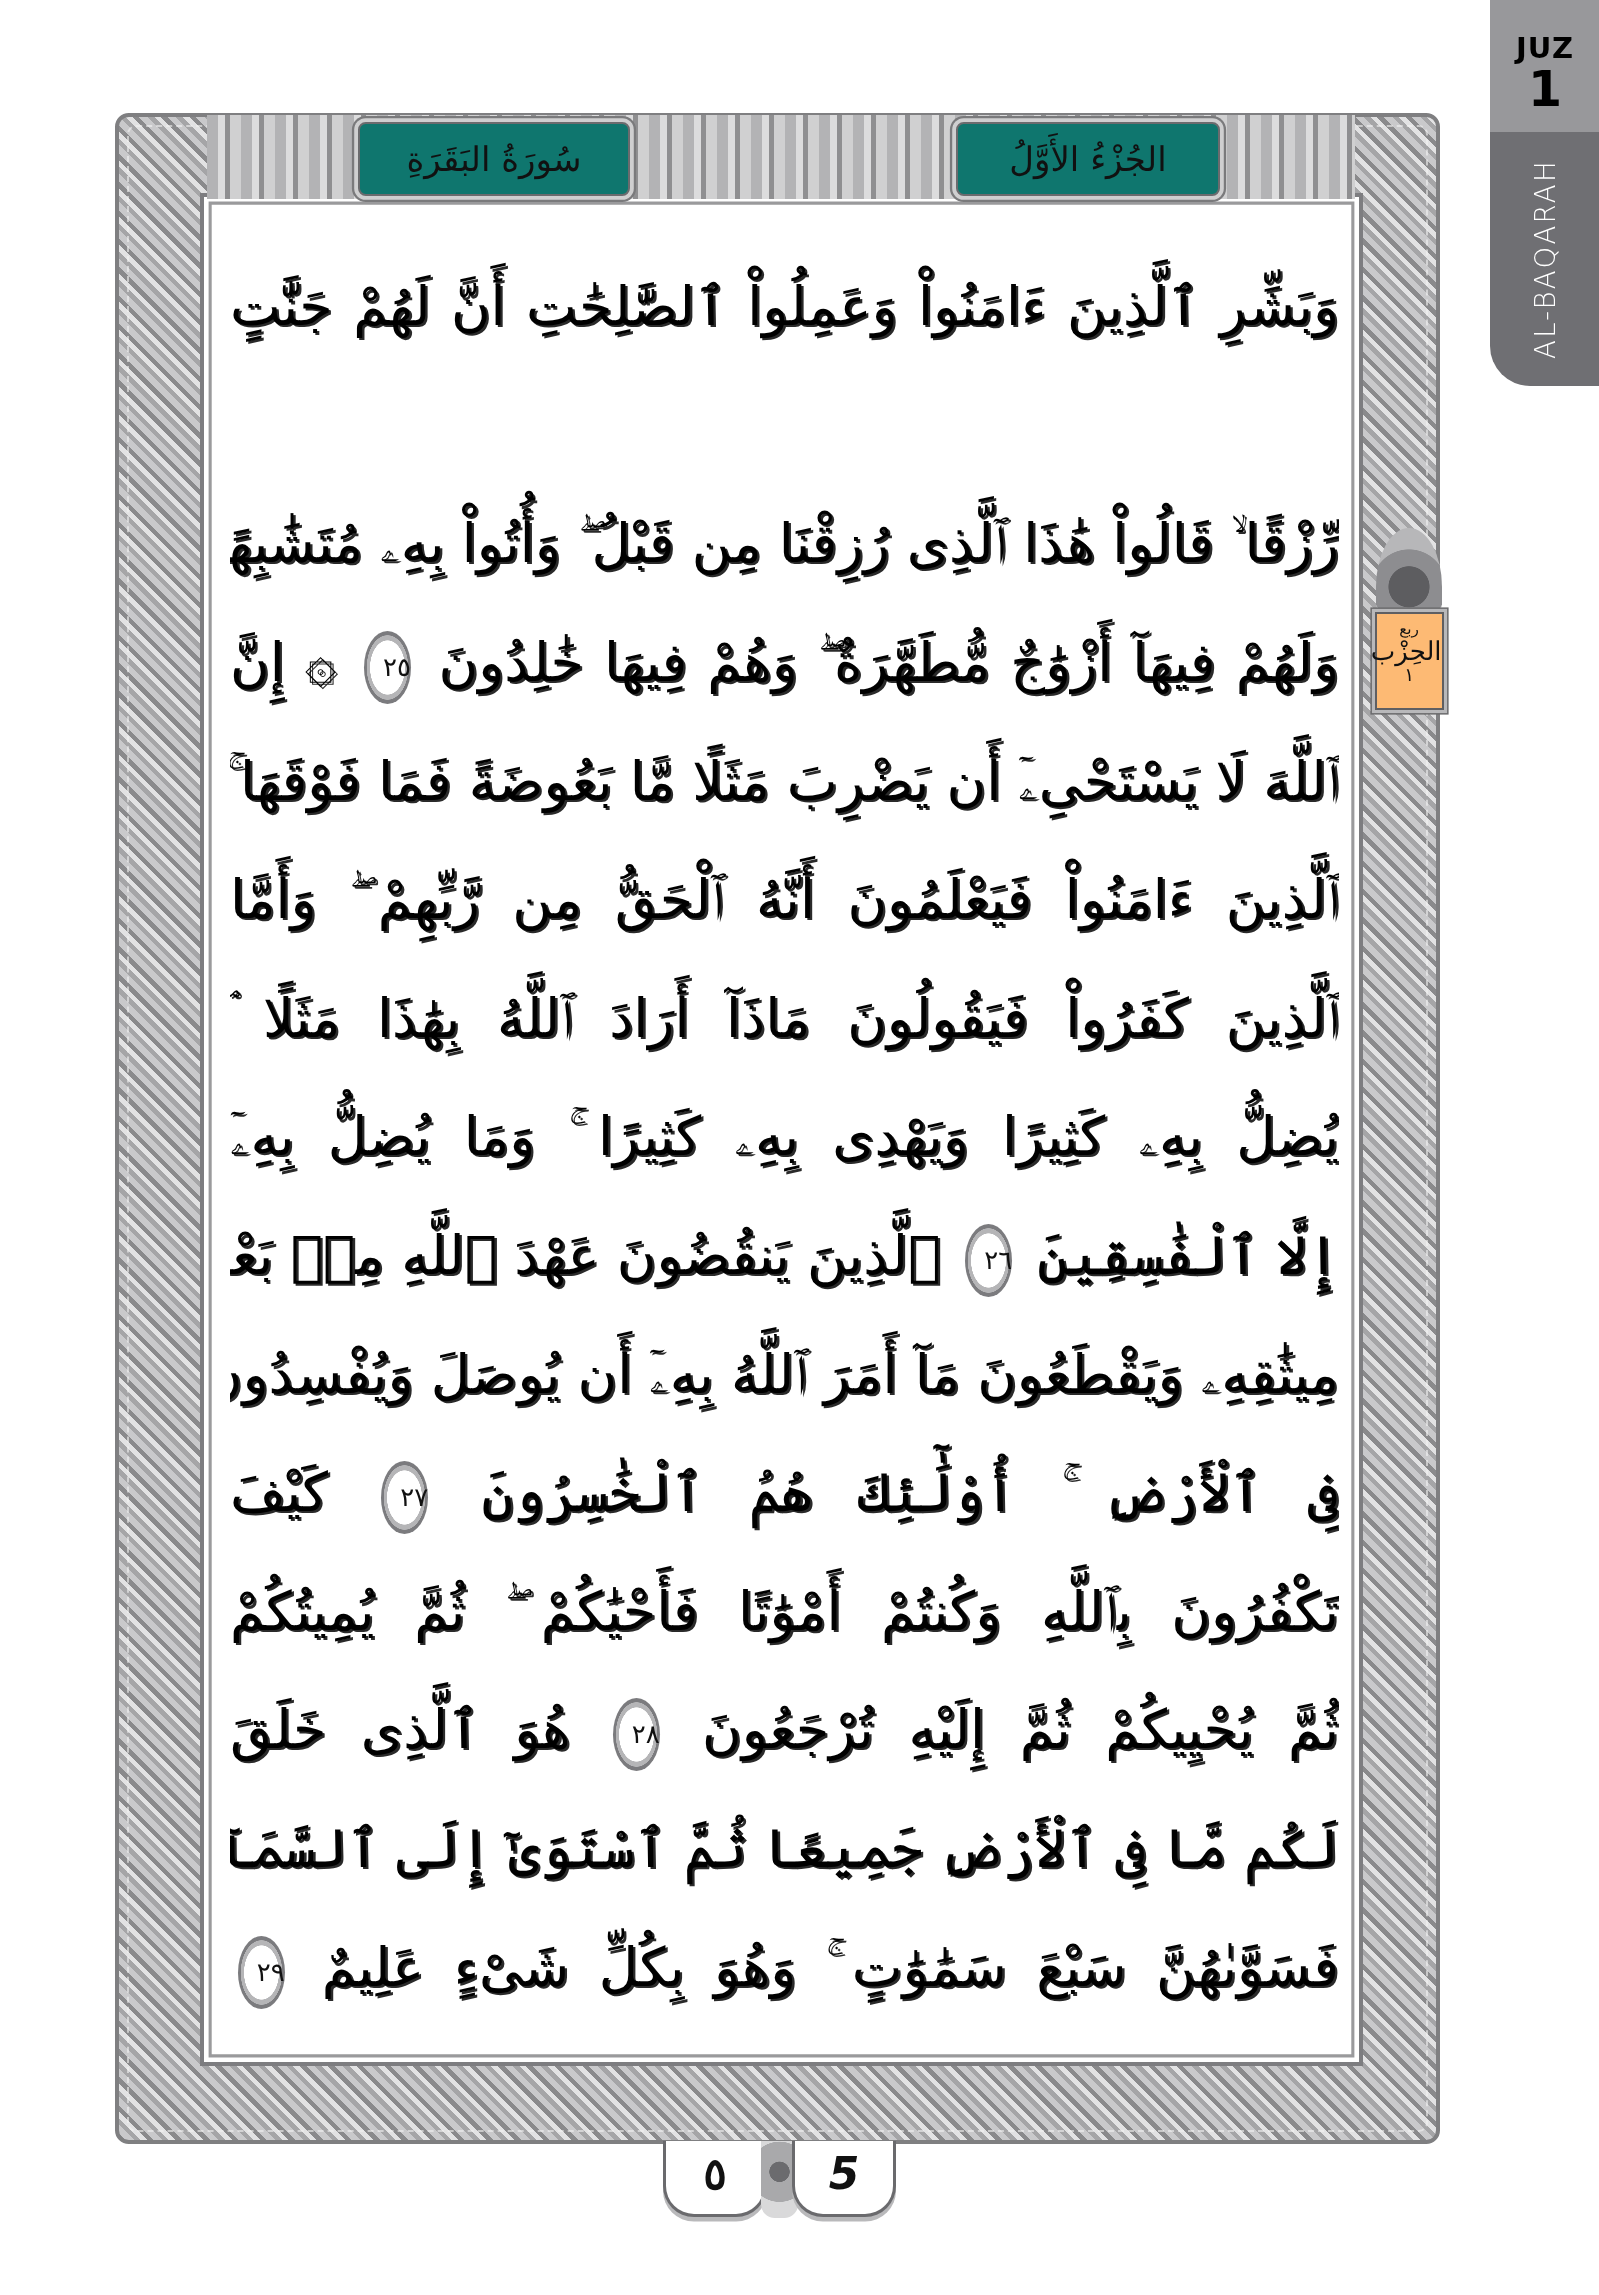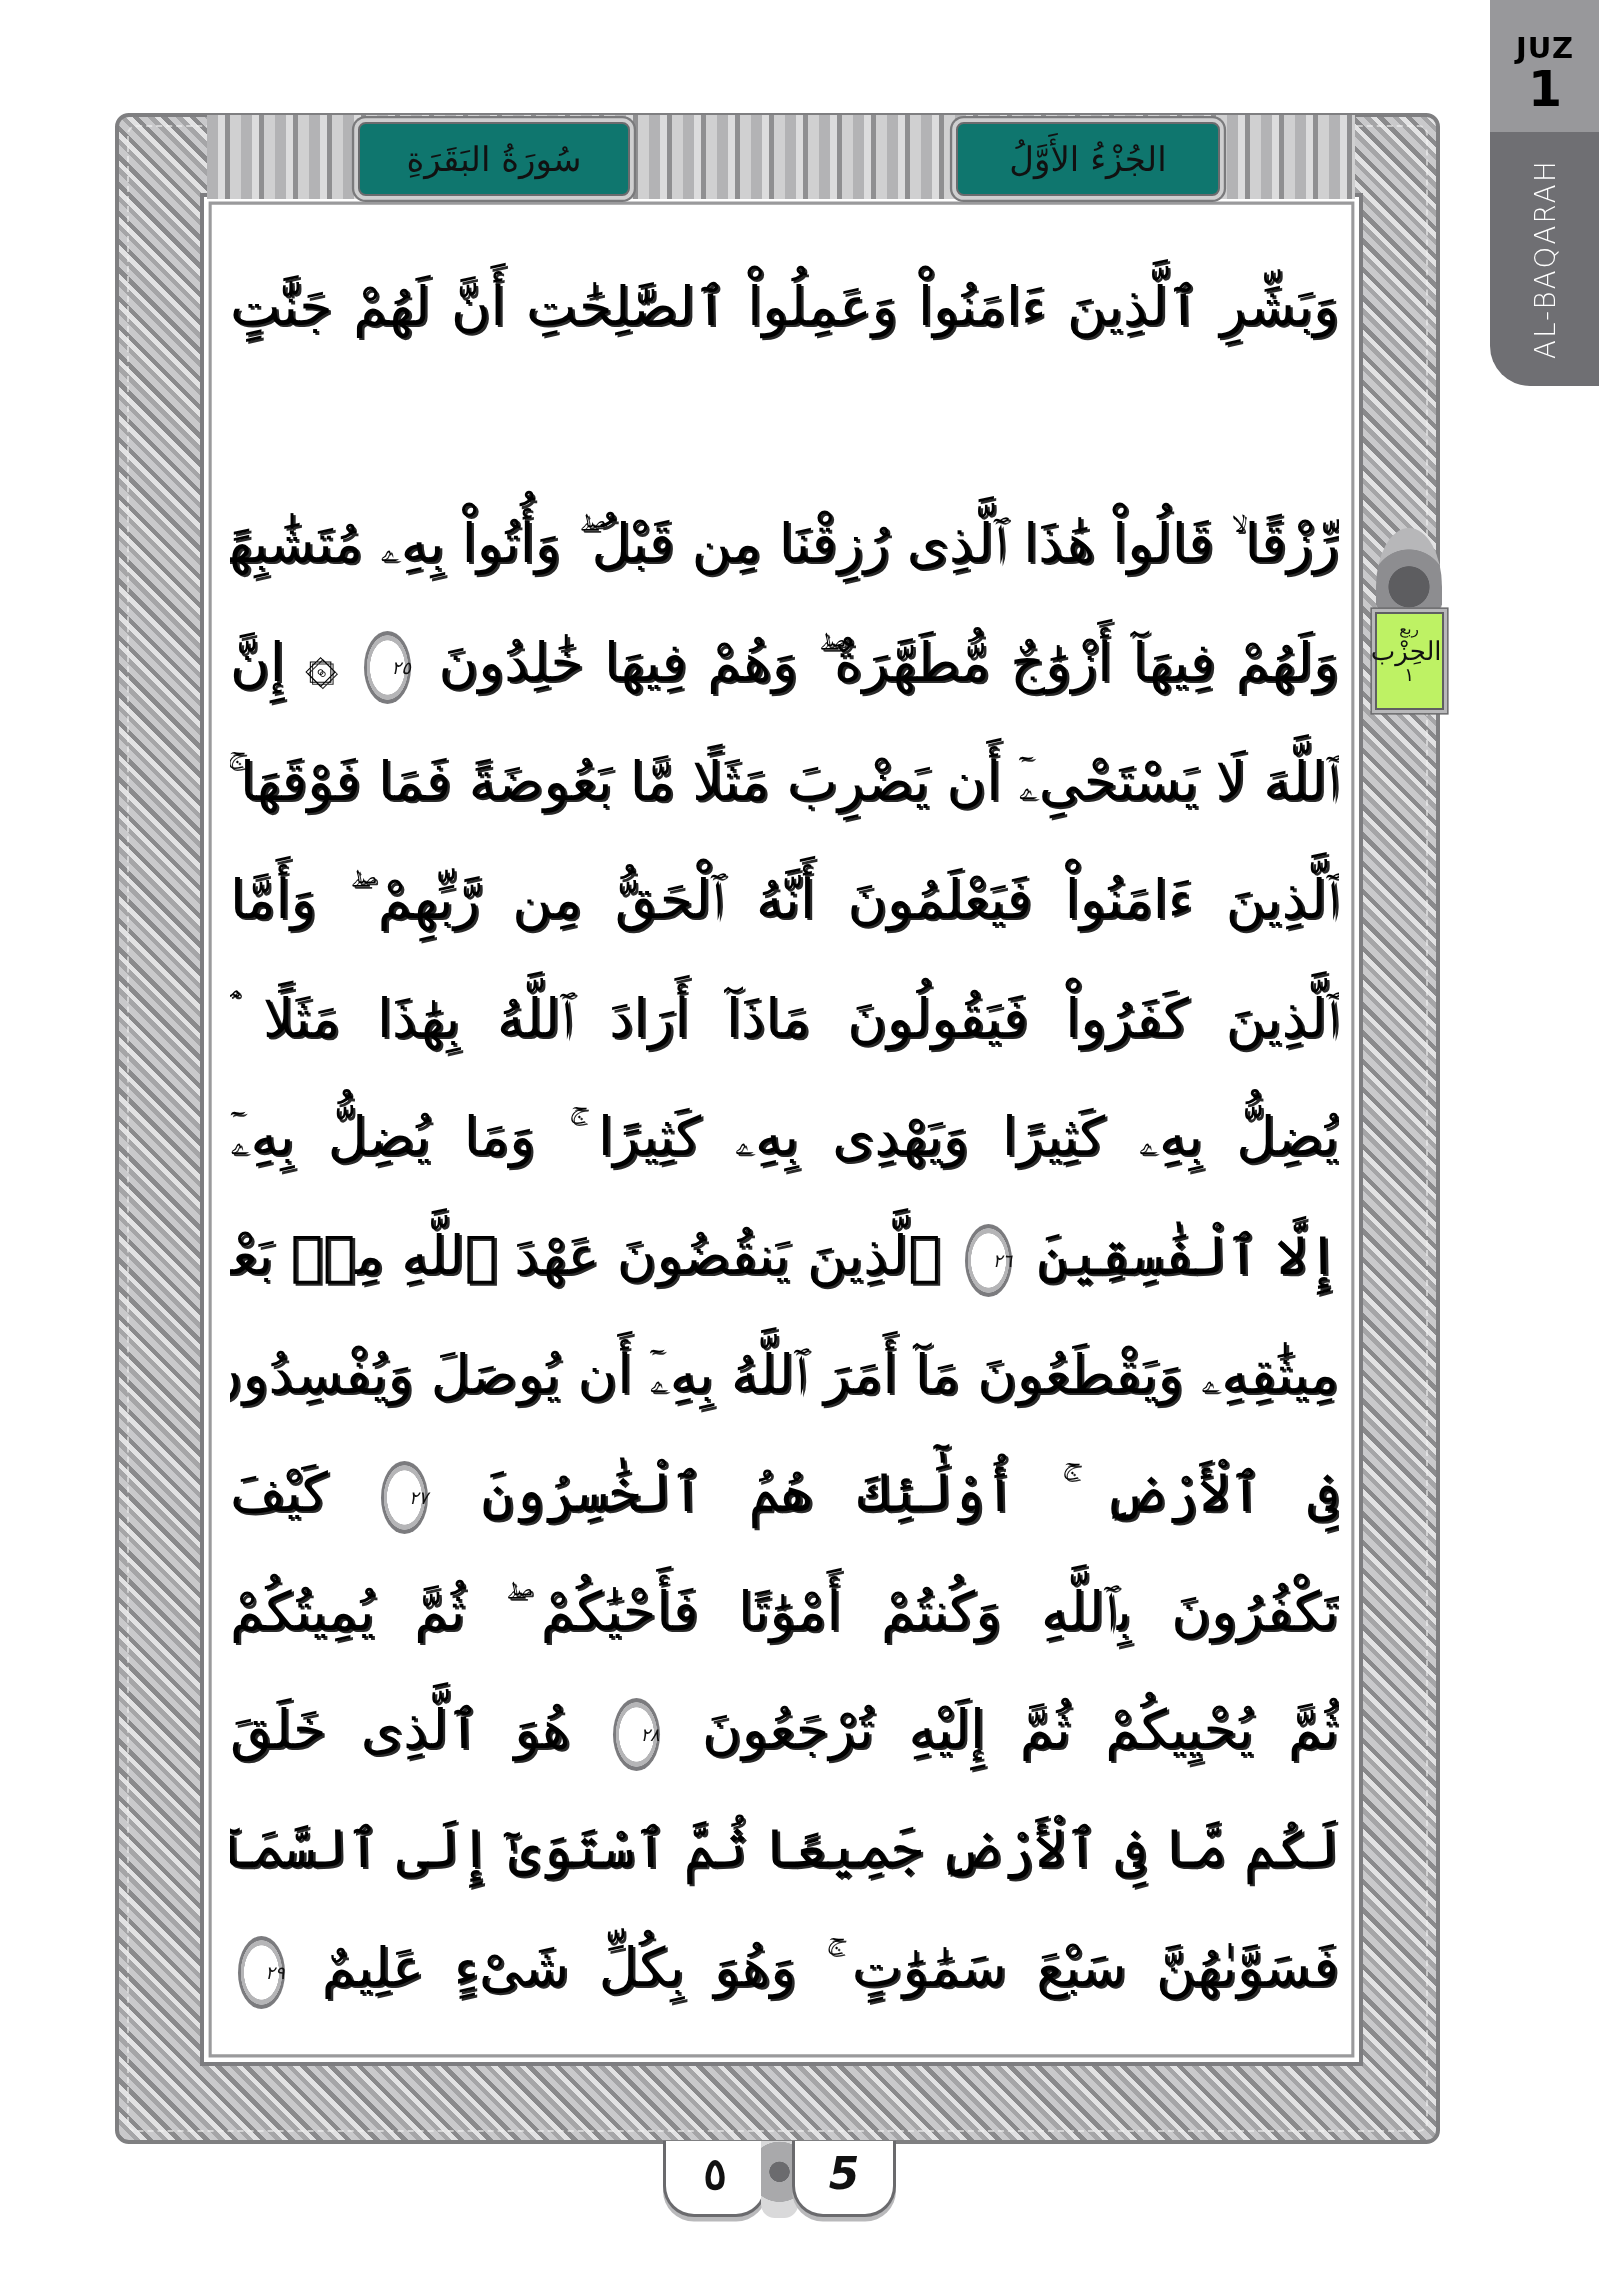--- a/index.html
+++ b/index.html
@@ -57,41 +57,40 @@
   
   .hizb-marker {
     position:absolute; left:1370px; top:528px; width:78px; height:185px;
   }
   .hizb-crown {
     position:absolute; left:6.1px; top:0; width:66px; height:84px;
     background:radial-gradient(circle at 50% 70%, #5d5d60 0 30%, #8d8d90 31% 55%, #b7b7b9 56% 100%);
     border-radius:50% 50% 7.7px 7.7px / 70% 70% 7.7px 7.7px;
   }
   .hizb-box {
-    position:absolute; left:4.6px; top:84px; width:69px; height:98px; background:#bef264;
+    position:absolute; left:4.6px; top:84px; width:69px; height:98px; background:#fdba74;
     border:2.3px solid #5f5f62; box-shadow:0 0 0 3.1px #b8b8ba, 0 0 0 4.6px #6a6a6d;
     text-align:center; font-family:"DejaVu Serif", serif; color:#111; direction:rtl; box-sizing:border-box;
   }
   .hizb-box .l1 { font-size:15.3px; margin-top:7.7px; line-height:1; }
   .hizb-box .l2 { font-size:26px; line-height:1.1; }
   .hizb-box .l3 { font-size:18.4px; line-height:1; }
   
   .text-area { position:absolute; left:230px; top:230px; width:1109px; height:1836px; }
   .line {
     position:absolute; left:0; width:1109px; height:115px;
     font-family:"DejaVu Serif", serif; font-size:54px; color:#000;
     direction:rtl; text-align:justify; text-align-last:justify; white-space:nowrap; overflow:hidden;
     line-height:115px; text-shadow:2.3px 2.3px 0 #2a2a2a;
   }
   .ayah-marker {
     display:inline-block; width:47px; height:73px; vertical-align:middle;
     border-radius:50%; background:radial-gradient(ellipse at center,#ffffff 0 52%,#b5b5b7 53% 62%,#7b7b7e 63% 100%);
-    text-align:center; line-height:73px; font-size:18px; color:#111; text-shadow:none; margin:0 7.7px;
+    text-align:center; line-height:73px; font-size:26px; color:#111; text-shadow:none; margin:0 7.7px;
     direction:rtl;
-    font-style:italic;
   }
   
   .pagenum {
     position:absolute; left:663px; top:2141px; width:233px; height:81px;
   }
   .pagenum .pbox {
     position:absolute; top:0; height:73px; width:98px; background:#fff;
     border:3.1px solid #6a6a6d; border-top:none; border-radius:0 0 31px 31px; box-shadow:0 4.6px 0 #b9b9bb;
     font-weight:bold; font-size:44px; color:#111; text-align:center; line-height:66px;
   }

